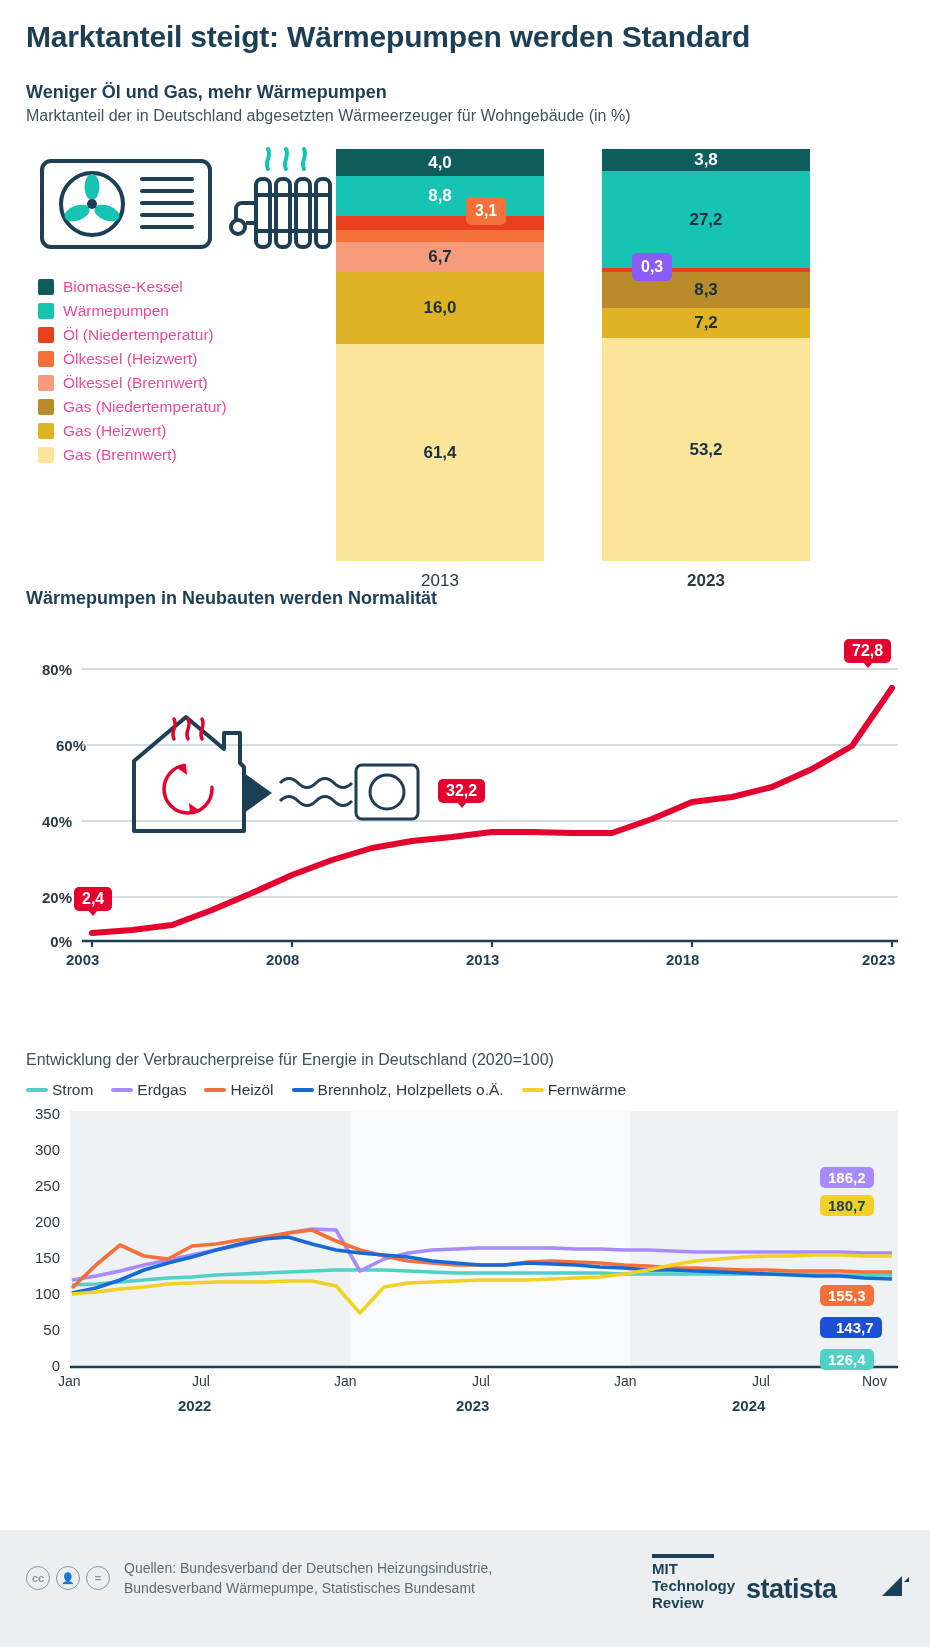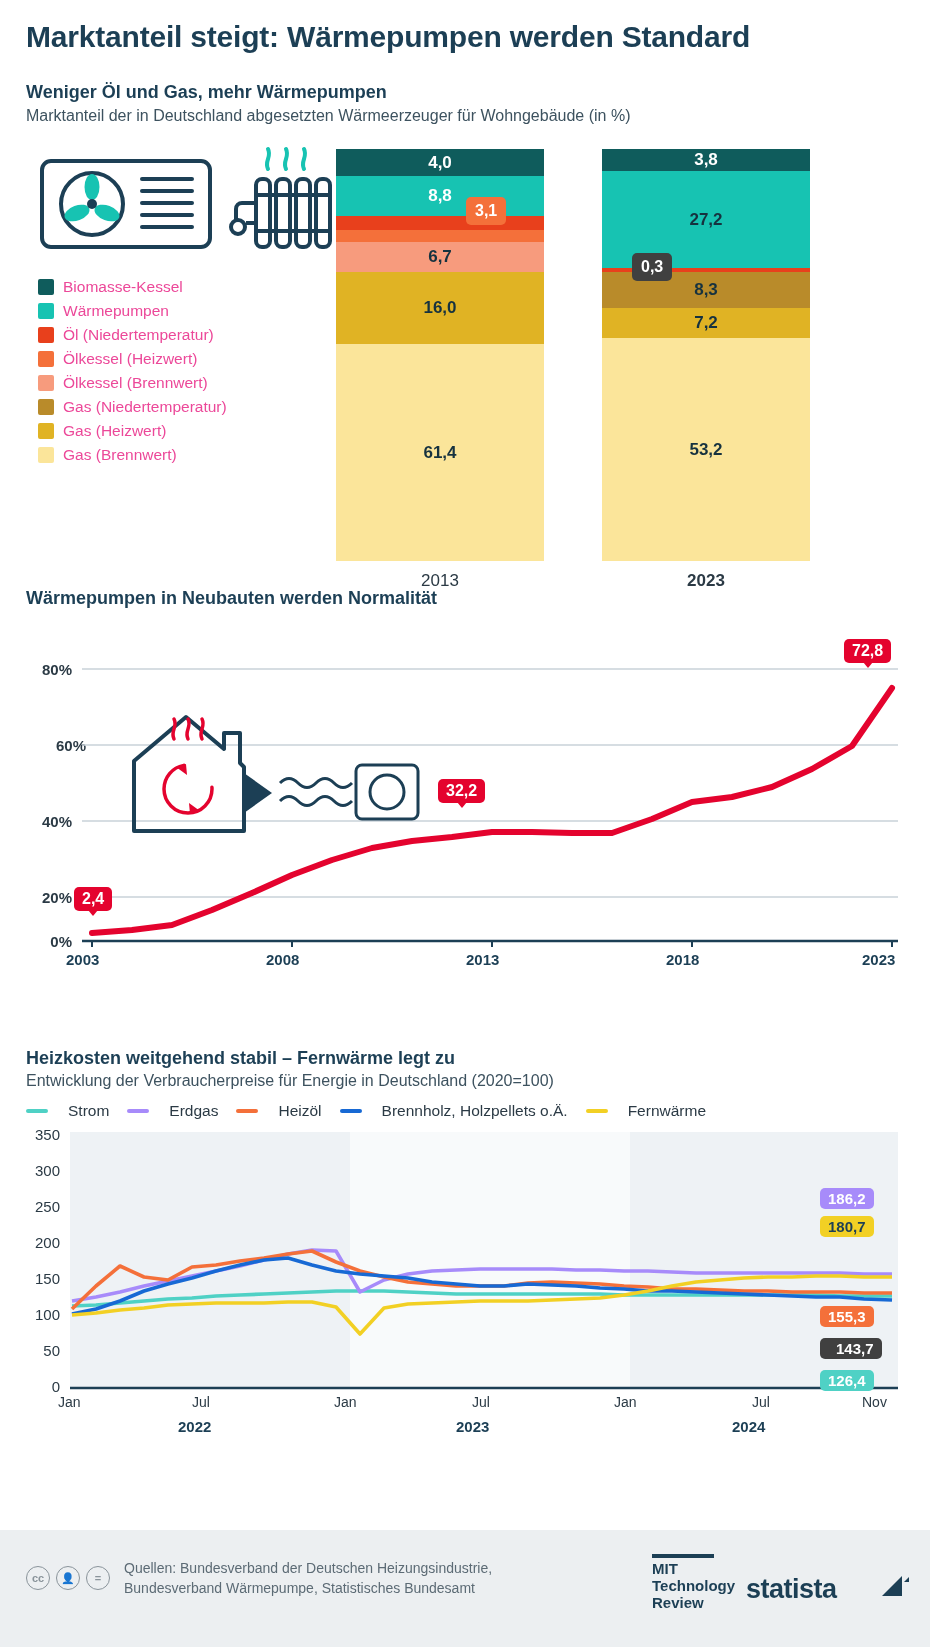--- a/index.html
+++ b/index.html
@@ -64,21 +64,21 @@
   .pt-badge:after{
     content:"";position:absolute;left:50%;margin-left:-5px;bottom:-5px;
     border-left:5px solid transparent;border-right:5px solid transparent;
     border-top:6px solid #e4032e;
   }
 
   
   #sec3{position:absolute;left:26px;top:1048px;width:880px;}
   #sec3 .sec-sub{margin-top:3px;}
   .s3-legend{display:flex;align-items:center;gap:18px;margin-top:12px;flex-wrap:nowrap;}
-  .s3-legend .it{display:flex;align-items:center;gap:20px;}
+  .s3-legend .it{display:flex;align-items:center;gap:4px;}
   .s3-legend .ln{width:22px;height:4px;border-radius:2px;}
   .s3-legend .tx{font-size:15.5px;color:#2b3a45;}
   .s3-chart{position:relative;height:300px;margin-top:6px;}
   .s3-y{position:absolute;right:0;font-size:15px;color:#2b3a45;text-align:right;width:34px;}
   .s3-x{position:absolute;font-size:14px;color:#2b3a45;}
   .s3-yr{position:absolute;font-size:15px;font-weight:bold;color:#1c3f55;}
   .val-badge{
     position:absolute;border-radius:5px;padding:2px 8px;
     font-size:15px;font-weight:bold;color:#fff;white-space:nowrap;
   }
@@ -215,21 +215,21 @@
         <div class="seg" style="height:36px;background:#b98b2a;">
           <span>8,3</span>
         </div>
         <div class="seg" style="height:30px;background:#e0b324;">
           <span>7,2</span>
         </div>
         <div class="seg" style="height:223px;background:#fbe59a;">
           <span>53,2</span>
         </div>
         <div class="bar-label bold">2023</div>
-        <div class="callout" style="background:#404040;left:30px;top:104px;">0,3</div>
+        <div class="callout" style="background:#8b5cf6;left:30px;top:104px;">0,3</div>
       </div>
 
     </div>
   </div>
 
   <div id="sec2">
     <div class="sec-title">Wärmepumpen in Neubauten werden Normalität</div>
 
     <div class="s2-chart">
 
@@ -286,21 +286,20 @@
 
       <div class="xlab" style="left:40px;top:330px;">2003</div>
       <div class="xlab" style="left:240px;top:330px;">2008</div>
       <div class="xlab" style="left:440px;top:330px;">2013</div>
       <div class="xlab" style="left:640px;top:330px;">2018</div>
       <div class="xlab" style="left:836px;top:330px;">2023</div>
     </div>
   </div>
 
   <div id="sec3">
-    <div class="sec-title">Heizkosten weitgehend stabil – Fernwärme legt zu</div>
     <div class="sec-sub">Entwicklung der Verbraucherpreise für Energie in Deutschland (2020=100)</div>
 
     <div class="s3-legend">
       <div class="it">
         <div class="ln" style="background:#4fd1c5"></div>
         <div class="tx">Strom</div>
       </div>
       <div class="it">
         <div class="ln" style="background:#a78bfa"></div>
         <div class="tx">Erdgas</div>
@@ -345,21 +344,21 @@
         <polyline fill="none" stroke="#f4703a" stroke-width="3.6" stroke-linejoin="round" points="46,183 70,160 94,140 118,151 142,154 166,141 190,139 214,135 238,132 262,128 286,125 310,136 334,145 358,151 382,156 406,158 430,160 454,160 478,160 502,157 526,156 550,157 574,158 598,160 622,161 646,163 670,163 694,164 718,165 742,165 766,166 790,166 814,166 838,167 866,167"></polyline>
 
         <polyline fill="none" stroke="#1769d4" stroke-width="3.6" stroke-linejoin="round" points="46,188 70,183 94,175 118,165 142,158 166,152 190,145 214,139 238,134 262,132 286,139 310,145 334,148 358,150 382,152 406,156 430,158 454,160 478,160 502,158 526,159 550,160 574,162 598,163 622,165 646,165 670,166 694,167 718,168 742,169 766,170 790,171 814,171 838,173 866,174"></polyline>
 
         <polyline fill="none" stroke="#f2d024" stroke-width="3.6" stroke-linejoin="round" points="46,189 70,187 94,184 118,182 142,179 166,178 190,177 214,177 238,177 262,176 286,176 310,181 334,208 358,182 382,178 406,177 430,176 454,175 478,175 502,175 526,174 550,173 574,172 598,169 622,165 646,160 670,156 694,154 718,152 742,151 766,151 790,150 814,150 838,151 866,151"></polyline>
       </svg>
 
       <div class="val-badge" style="background:#a78bfa;left:794px;top:62px;">186,2</div>
       <div class="val-badge" style="background:#f2d024;left:794px;top:90px;color:#1c3f55;">180,7</div>
       <div class="val-badge" style="background:#f4703a;left:794px;top:180px;">155,3</div>
-      <div class="val-badge" style="background:#404040;left:794px;top:212px;padding-left:16px;">143,7</div>
+      <div class="val-badge" style="background:#1d4ed8;left:794px;top:212px;padding-left:16px;">143,7</div>
       <div class="val-badge" style="background:#4fd1c5;left:794px;top:244px;">126,4</div>
 
       <div class="s3-x" style="left:32px;top:268px;">Jan</div>
       <div class="s3-x" style="left:166px;top:268px;">Jul</div>
       <div class="s3-x" style="left:308px;top:268px;">Jan</div>
       <div class="s3-x" style="left:446px;top:268px;">Jul</div>
       <div class="s3-x" style="left:588px;top:268px;">Jan</div>
       <div class="s3-x" style="left:726px;top:268px;">Jul</div>
       <div class="s3-x" style="left:836px;top:268px;">Nov</div>
 

